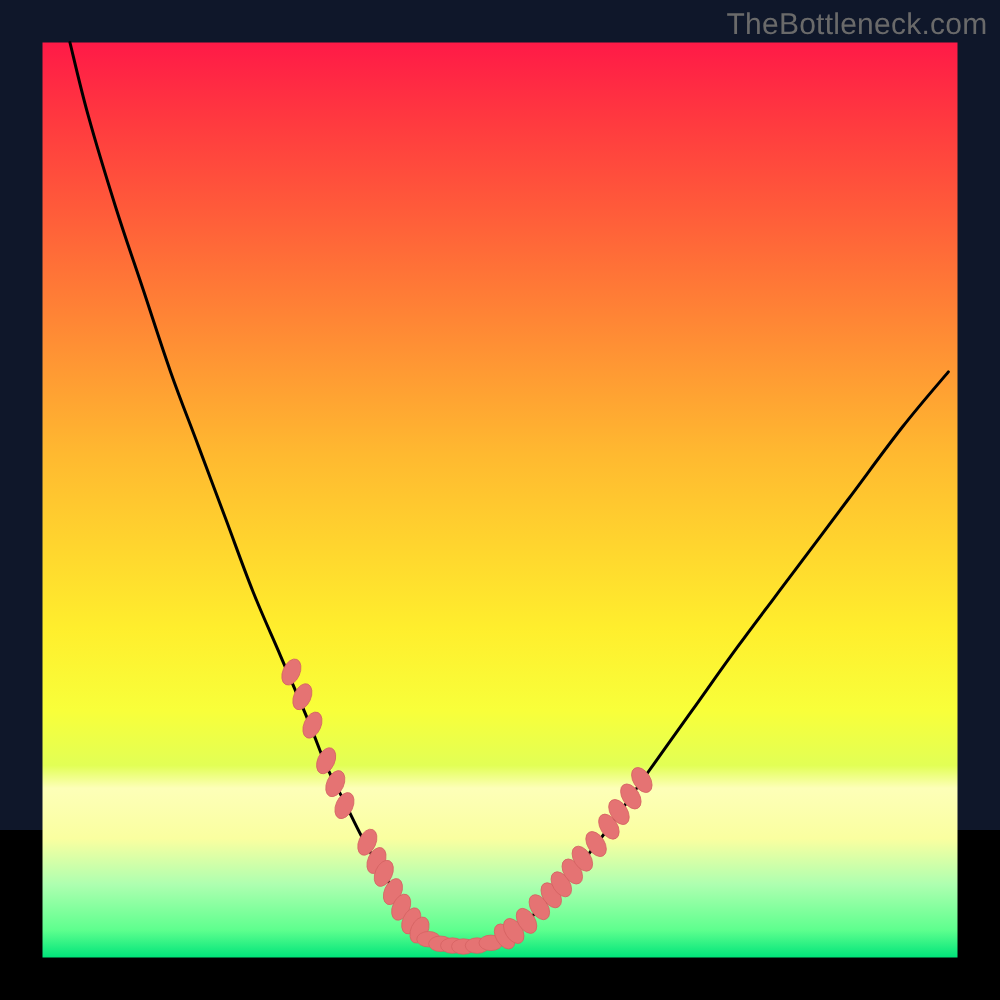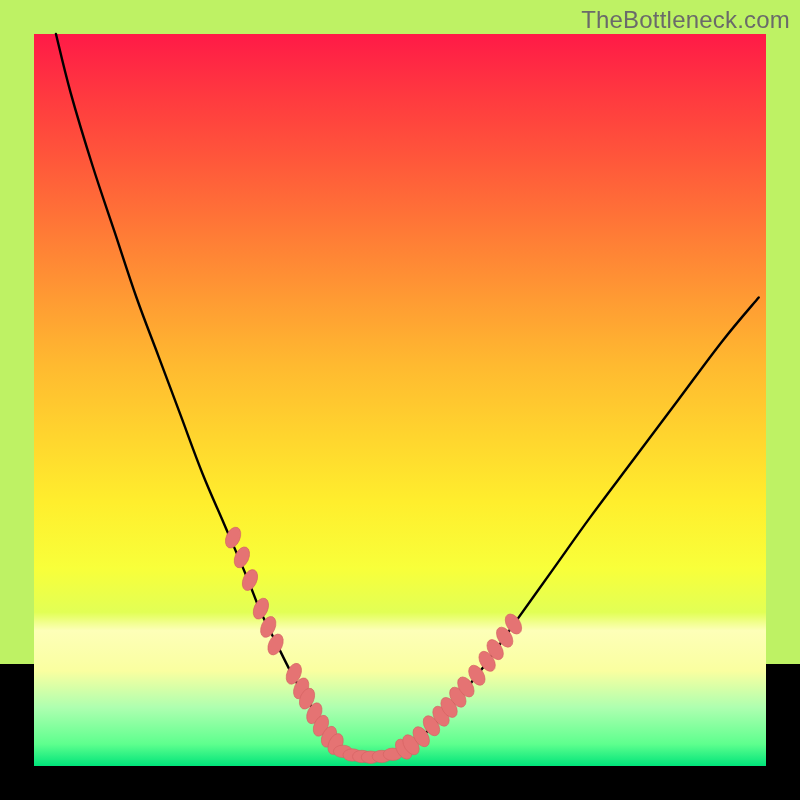--- a/index.html
+++ b/index.html
@@ -8,21 +8,21 @@
     width: 800px;
     height: 800px;
     background: #000;
     font-family: Arial, Helvetica, sans-serif;
     overflow: hidden;
   }
   .outer {
     position: relative;
     width: 800px;
     height: 664px;
-    background: #bef264;
+    background: #0f172a;
   }
   .plot {
     position: absolute;
     left: 34px;
     top: 34px;
     width: 732px;
     height: 732px;
     background: linear-gradient(
       to bottom,
       #ff1a47 0%,

